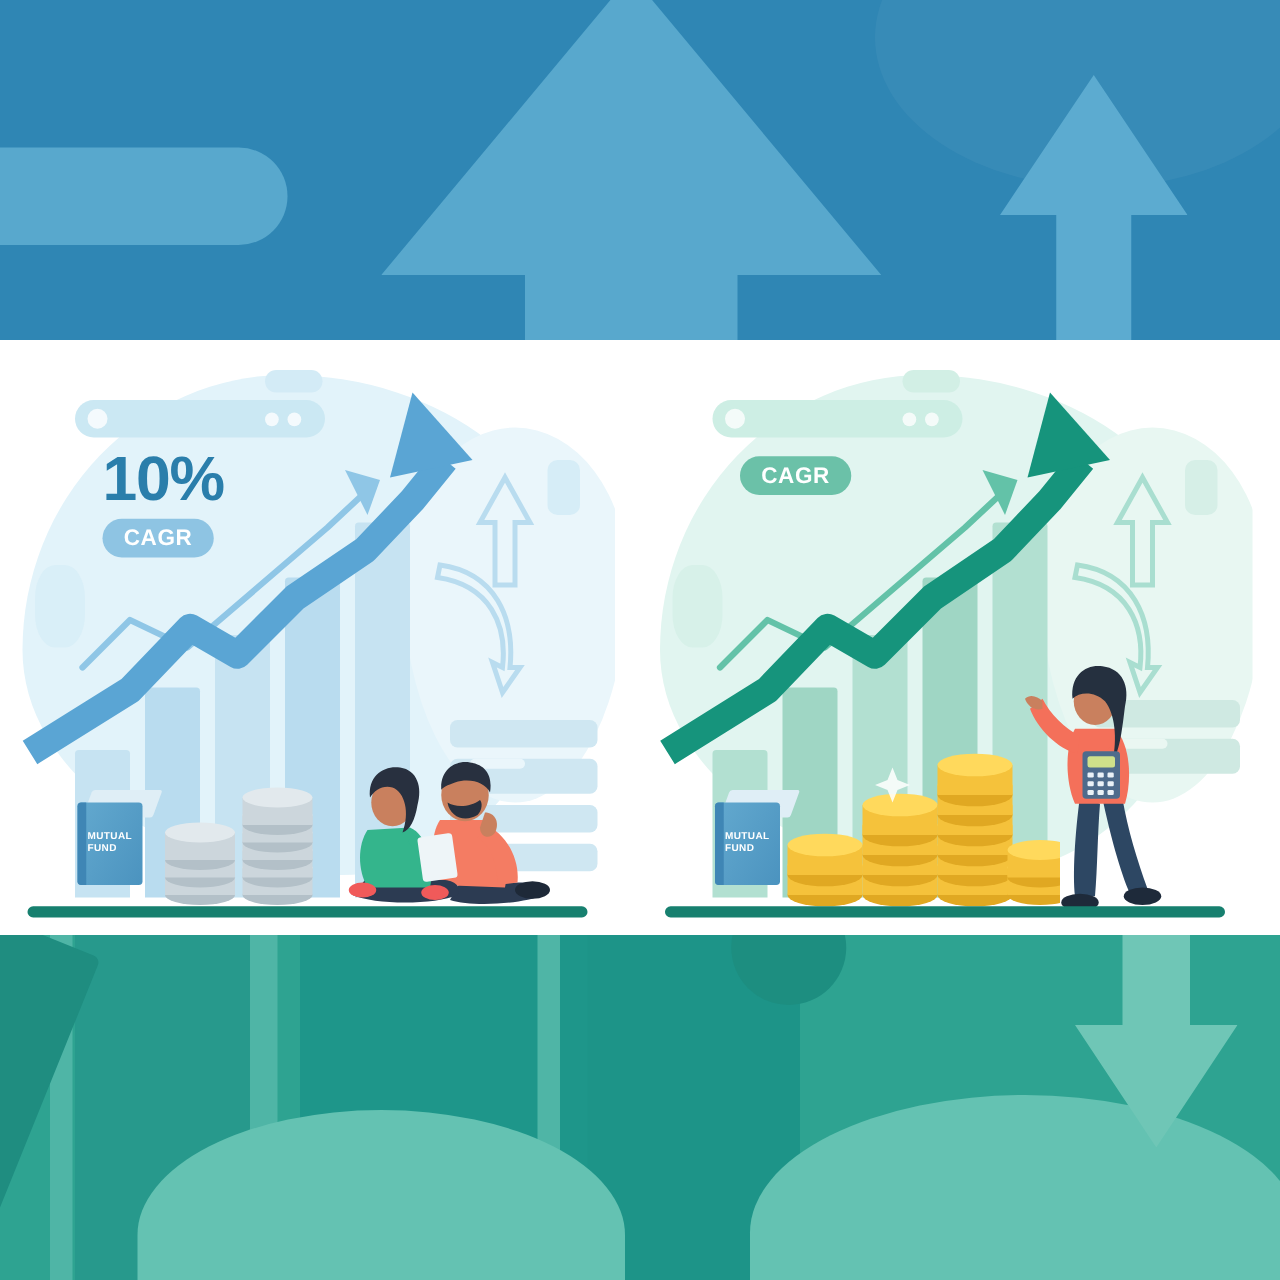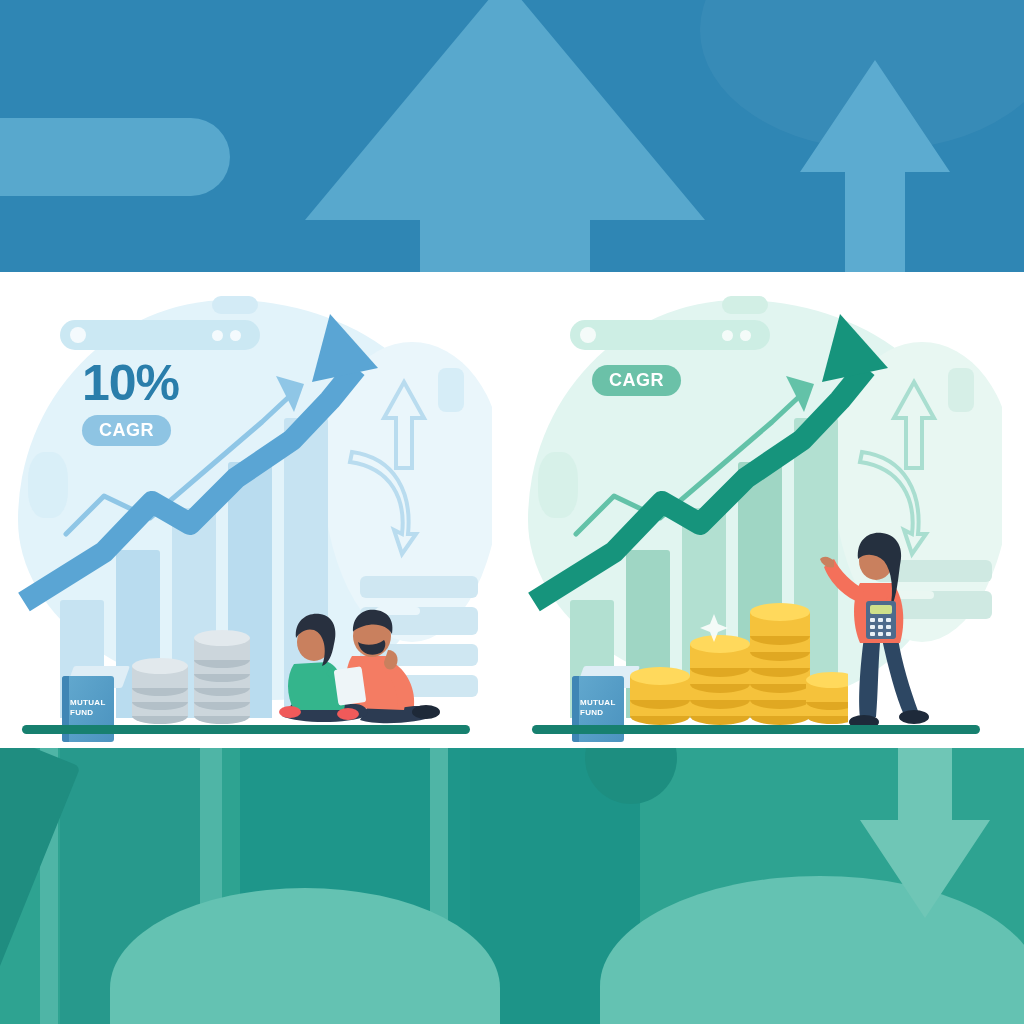--- a/index.html
+++ b/index.html
@@ -70,21 +70,21 @@
   .cagr-wrap{position:absolute;left:82px;top:86px;}
   .cagr-pct{font-size:50px;font-weight:bold;letter-spacing:-1px;line-height:1;}
   .pct-b{color:#2a7eab;}
   .pct-g{color:#139178;}
   .cagr-badge{margin-top:7px;display:inline-block;padding:6px 17px 7px;border-radius:17px;
     color:#ffffff;font-size:18px;font-weight:bold;letter-spacing:.5px;line-height:1;}
   .badge-b{background:#8ec4e3;}
   .badge-g{background:#6bc1a8;}
 
   
-  .book{position:absolute;left:62px;bottom:24px;width:56px;height:48px;}
+  .book{position:absolute;left:62px;bottom:24px;width:56px;height:82px;}
   .book-pages{position:absolute;left:8px;top:-10px;width:56px;height:22px;
     background:#dfeef6;transform:skewX(-20deg);border-radius:2px;}
   .book-cover{position:absolute;left:0;top:0;width:52px;height:66px;border-radius:3px;
     background:linear-gradient(120deg,#63a9cf 0%,#4b93bf 100%);}
   .book-spine{position:absolute;left:0;top:0;width:7px;height:66px;background:#3f86b5;border-radius:3px 0 0 3px;}
   .book-text{position:absolute;left:8px;top:22px;width:44px;color:#ffffff;
     font-size:8px;font-weight:bold;line-height:1.25;letter-spacing:.3px;}
 
   
   .cards{position:absolute;right:14px;bottom:42px;width:118px;}

